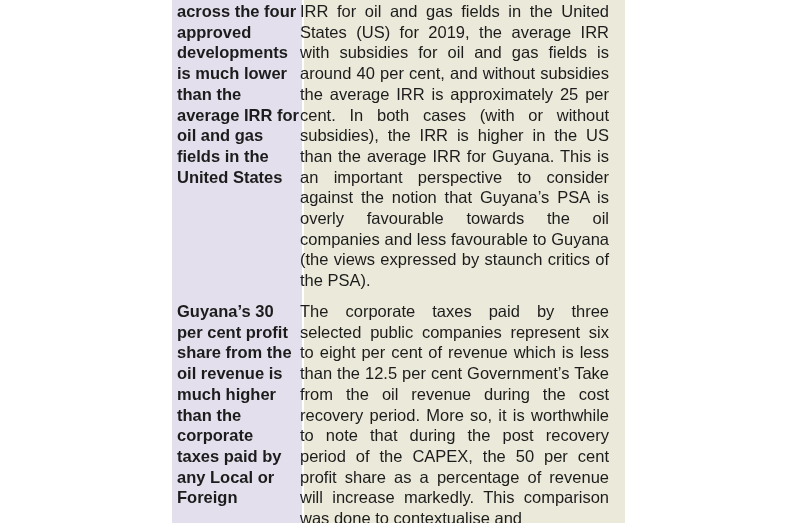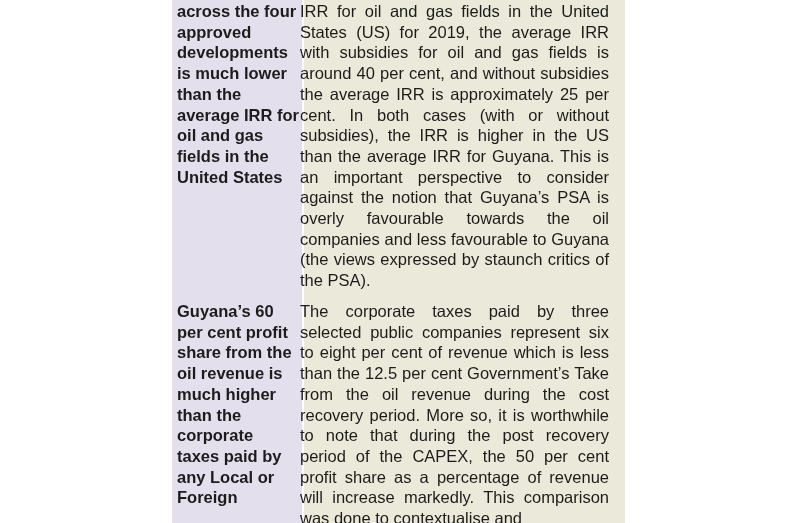--- a/index.html
+++ b/index.html
@@ -63,21 +63,21 @@
 developments
 is much lower
 than the
 average IRR for
 oil and gas
 fields in the
 United States</div>
 
   <div class="cell detail row1">IRR for oil and gas fields in the United States (US) for 2019, the average IRR with subsidies for oil and gas fields is around 40 per cent, and without subsidies the average IRR is approximately 25 per cent. In both cases (with or without subsidies), the IRR is higher in the US than the average IRR for Guyana. This is an important perspective to consider against the notion that Guyana’s PSA is overly favourable towards the oil companies and less favourable to Guyana (the views expressed by staunch critics of the PSA).</div>
 
-  <div class="cell finding row2">Guyana’s 60
+  <div class="cell finding row2">Guyana’s 30
 per cent profit
 share from the
 oil revenue is
 much higher
 than the
 corporate
 taxes paid by
 any Local or
 Foreign</div>
 

